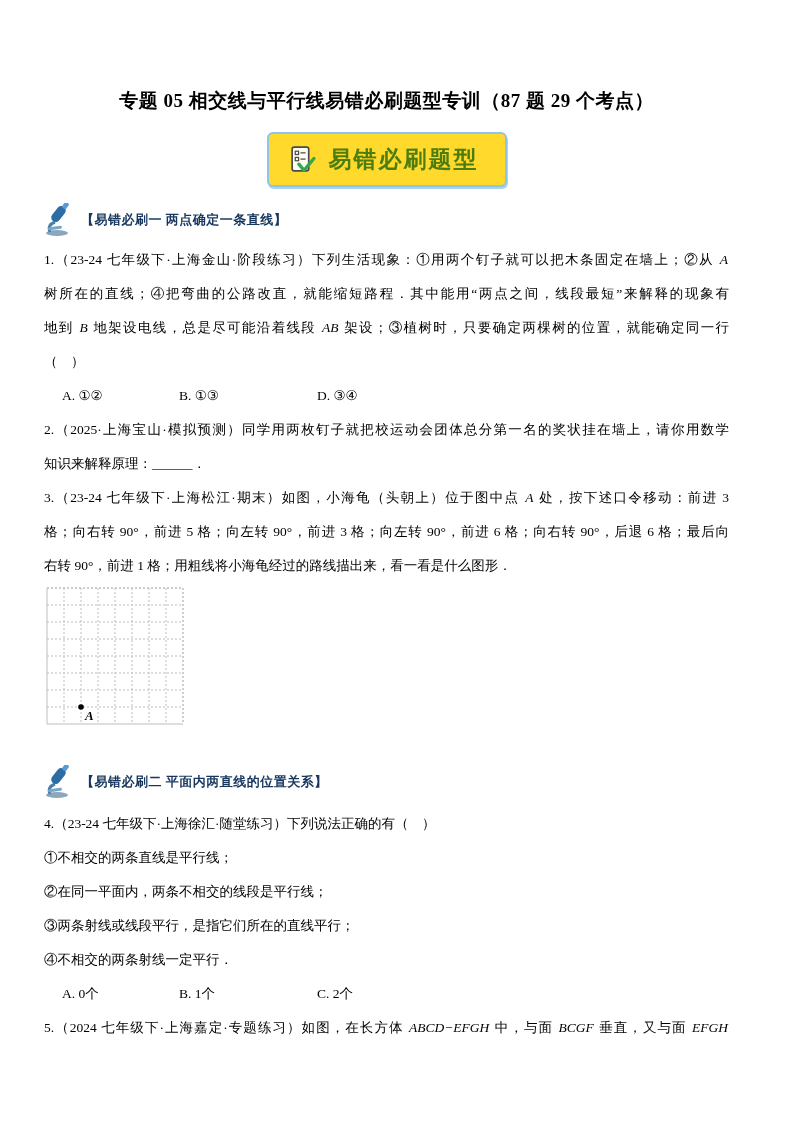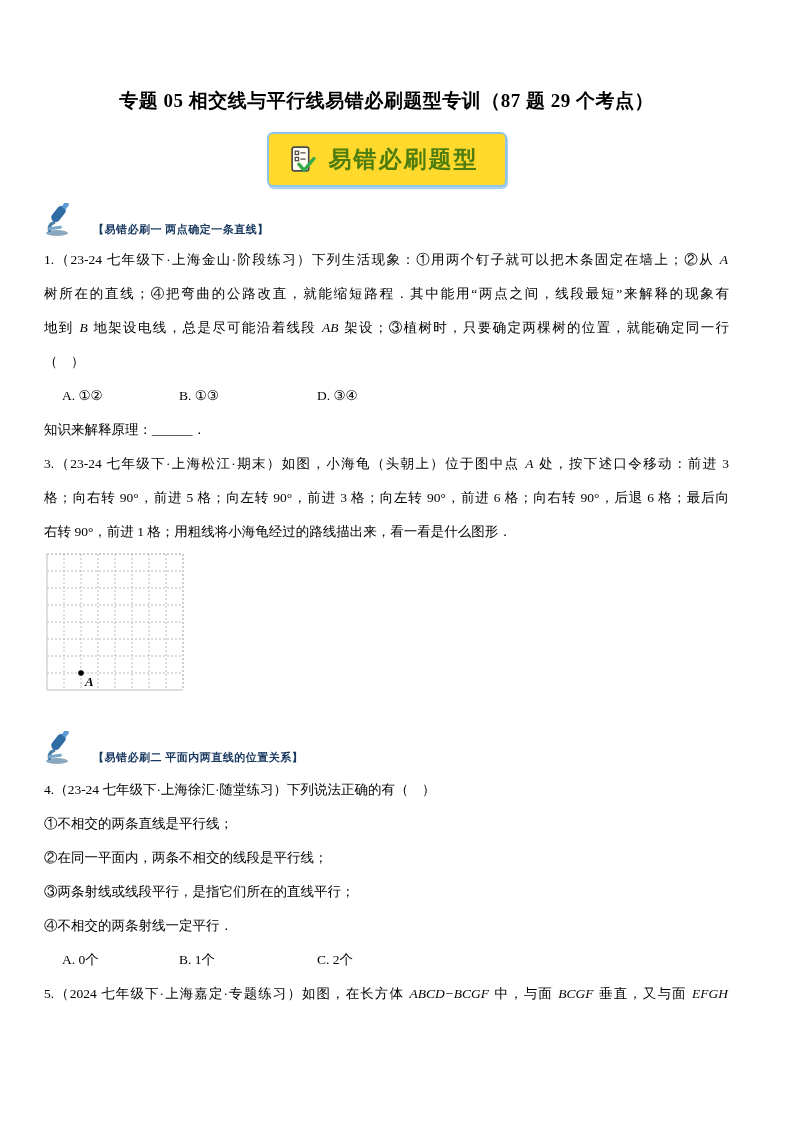--- a/index.html
+++ b/index.html
@@ -15,22 +15,22 @@
     margin:16px auto 0;width:fit-content;display:flex;align-items:center;gap:13px;
     background:#ffd92b;border:2px solid #8fc3e9;border-radius:6px;
     padding:10px 26px 10px 20px;box-shadow:1px 2px 0 #a9d2ee;
   }
   .badge-label{
     font-family:"Liberation Sans","DejaVu Sans",sans-serif;
     font-size:23px;font-weight:bold;letter-spacing:2px;color:#4d7c0f;
   }
   .badge-icon,.sec-icon{display:inline-flex;align-items:center;}
   .sec{
-    display:flex;align-items:flex-end;gap:19px;margin-top:16px;
-    color:#17375e;font-weight:bold;font-size:11px;
+    display:flex;align-items:center;gap:7px;margin-top:16px;
+    color:#17375e;font-weight:bold;font-size:13px;
   }
   .sec2{margin-top:36px;}
   .sec-text{letter-spacing:.5px;}
   .q{margin-top:6px;}
   .tline{
     font-size:13.5px;line-height:34px;white-space:normal;
   }
   .jl{text-align:justify;text-align-last:justify;}
   .mvar{font-style:italic;padding:0 1px;font-family:"Liberation Serif","DejaVu Serif",serif;}
   .optrow{display:flex;line-height:34px;font-size:13.5px;padding-left:18px;}
@@ -83,20 +83,21 @@
     <div class="tline jl"><span>地到 </span><span class="mvar">B</span><span> 地架设电线，总是尽可能沿着线段 </span><span class="mvar">AB</span><span> 架设；③植树时，只要确定两棵树的位置，就能确定同一行</span></div>
     <div class="tline"><span>（　）</span></div>
     <div class="optrow">
       <span class="opt0">A. ①②</span>
       <span class="opt1">B. ①③</span>
       <span class="opt3">D. ③④</span>
     </div>
   </div>
 
   <div class="q" style="margin-top:0">
+    <div class="tline jl"><span>2.（2025·上海宝山·模拟预测）同学用两枚钉子就把校运动会团体总分第一名的奖状挂在墙上，请你用数学</span></div>
     <div class="tline"><span>知识来解释原理：______．</span></div>
   </div>
 
   <div class="q" style="margin-top:0">
     <div class="tline jl"><span>3.（23-24 七年级下·上海松江·期末）如图，小海龟（头朝上）位于图中点 </span><span class="mvar">A</span><span> 处，按下述口令移动：前进 3</span></div>
     <div class="tline jl"><span>格；向右转 90°，前进 5 格；向左转 90°，前进 3 格；向左转 90°，前进 6 格；向右转 90°，后退 6 格；最后向</span></div>
     <div class="tline"><span>右转 90°，前进 1 格；用粗线将小海龟经过的路线描出来，看一看是什么图形．</span></div>
     <div class="figure">
       <svg width="138" height="138" viewBox="0 0 138 138">
         <g id="gridlines">
@@ -146,16 +147,16 @@
     <div class="tline">③两条射线或线段平行，是指它们所在的直线平行；</div>
     <div class="tline">④不相交的两条射线一定平行．</div>
     <div class="optrow">
       <span class="opt0">A. 0个</span>
       <span class="opt1">B. 1个</span>
       <span class="opt2">C. 2个</span>
     </div>
   </div>
 
   <div class="q" style="margin-top:0">
-    <div class="tline jl"><span>5.（2024 七年级下·上海嘉定·专题练习）如图，在长方体 </span><span class="mvar">ABCD−BCGF</span><span> 中，与面 </span><span class="mvar">BCGF</span><span> 垂直，又与面 </span><span class="mvar">EFGH</span><span></span></div>
+    <div class="tline jl"><span>5.（2024 七年级下·上海嘉定·专题练习）如图，在长方体 </span><span class="mvar">ABCD−EFGH</span><span> 中，与面 </span><span class="mvar">BCGF</span><span> 垂直，又与面 </span><span class="mvar">EFGH</span><span></span></div>
   </div>
 
 </div>
 
 </body></html>

